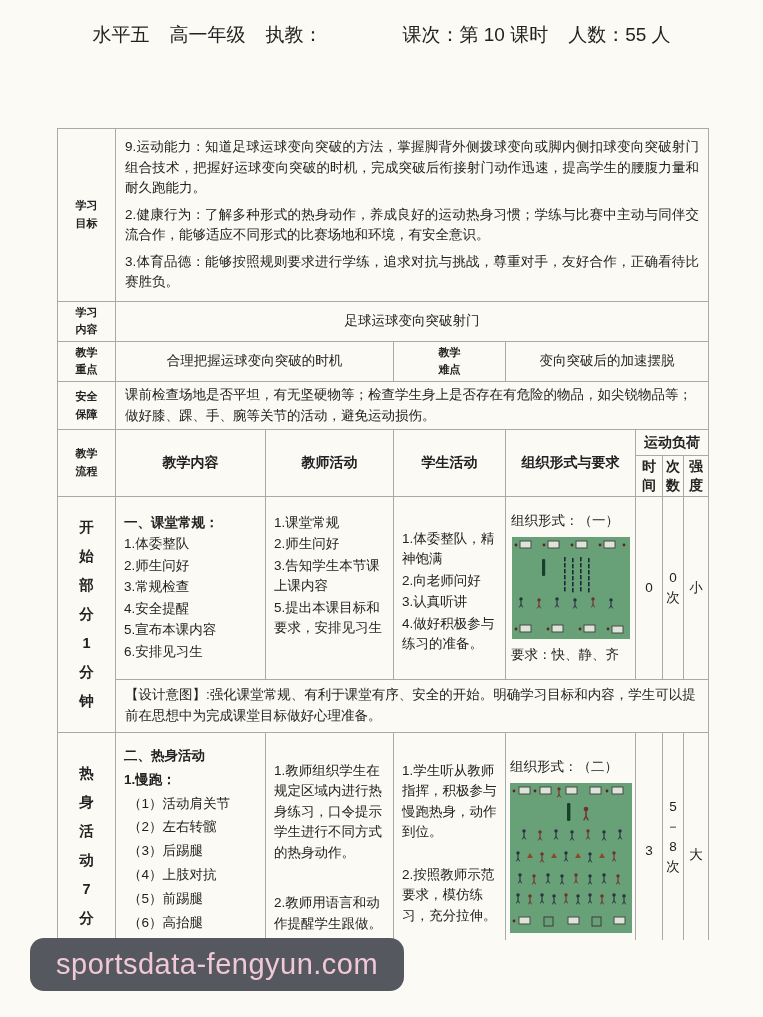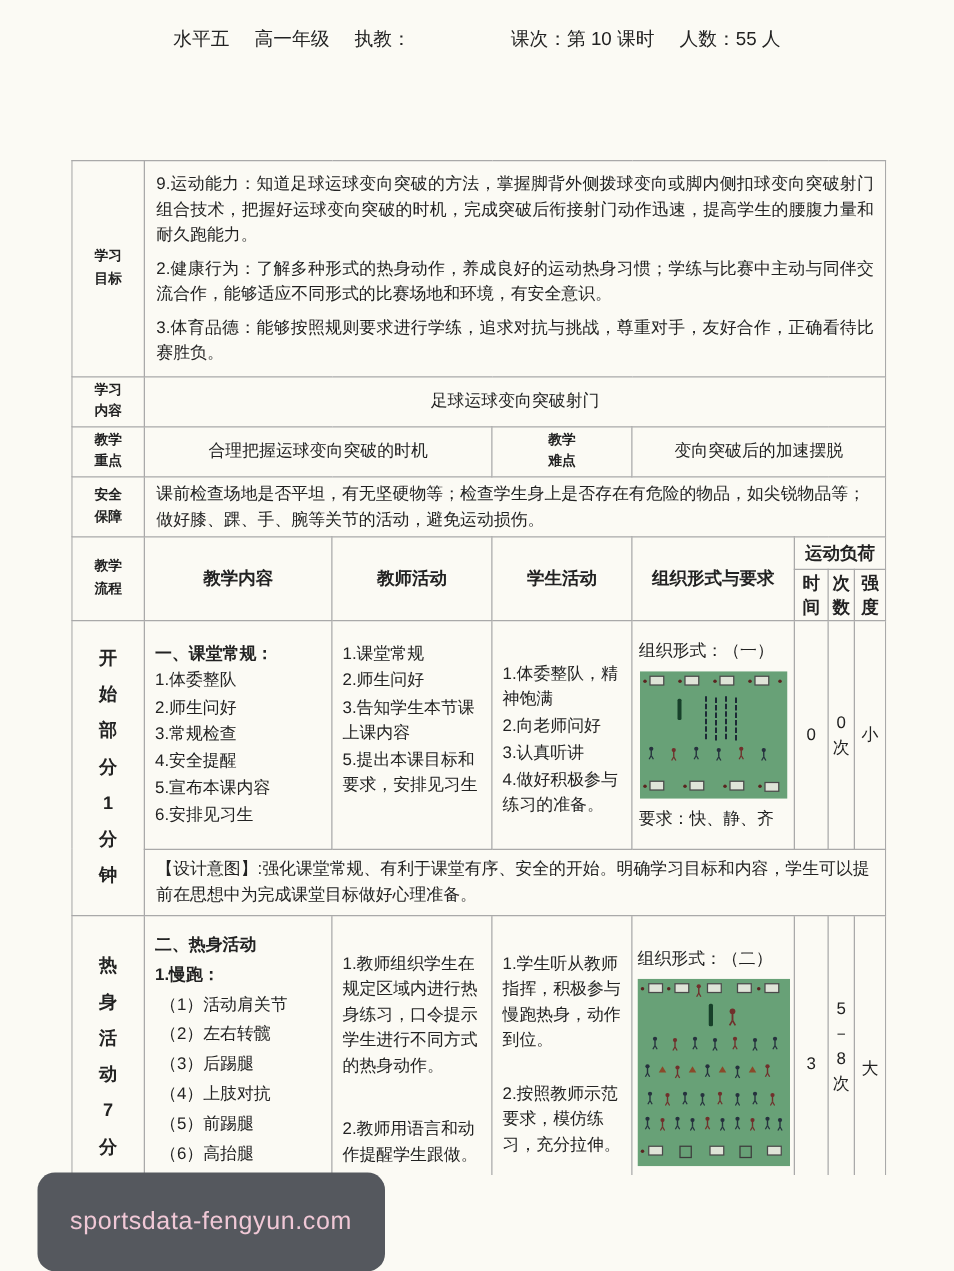--- a/index.html
+++ b/index.html
@@ -7,21 +7,21 @@
     width:763px;height:1017px;position:relative;overflow:hidden;
     background:#fbfaf4;color:#1f1f1f;
     font-family:"Liberation Sans","DejaVu Sans",sans-serif;
   }
   .title{
     margin:0;padding-top:40px;text-align:center;
     font-size:24px;font-weight:bold;letter-spacing:1px;color:#111;
   }
   .info-line{
     display:flex;justify-content:center;align-items:flex-start;
-    margin-top:22px;font-size:15px;color:#222;
+    margin-top:22px;font-size:19px;color:#222;
   }
   .info-line span{margin:0 10px;}
   .info-gap{margin-right:70px !important;}
   .table-wrap{
     position:absolute;left:57px;top:128px;width:652px;height:812px;
     overflow:hidden;
   }
   table{border-collapse:collapse;table-layout:fixed;width:651px;background:transparent;}
   td{
     border:1px solid #a9a9a9;vertical-align:middle;
@@ -52,21 +52,21 @@
   .diagram{display:block;margin:0 auto;}
   .load-cell{text-align:center;font-size:13.5px;padding:0 2px;}
   .load-v{white-space:pre-line;line-height:1.5;}
   .lt1{vertical-align:top;padding-top:108px;}
   .lt2{vertical-align:top;padding-top:64px;}
   .lt3{vertical-align:top;padding-top:112px;}
   .design-cell{padding:5px 9px;line-height:1.55;vertical-align:middle;}
   .watermark{
     position:absolute;left:30px;top:938px;
     background:#55585e;border-radius:14px;
-    padding:28px 26px;font-size:20px;color:#f0c8d6;letter-spacing:0.5px;
+    padding:10px 26px;font-size:29px;color:#f0c8d6;letter-spacing:0.5px;
   }
 </style>
 </head>
 <body>
 
 <div class="page">
 
 
   <div class="info-line">
     <span>水平五</span>

